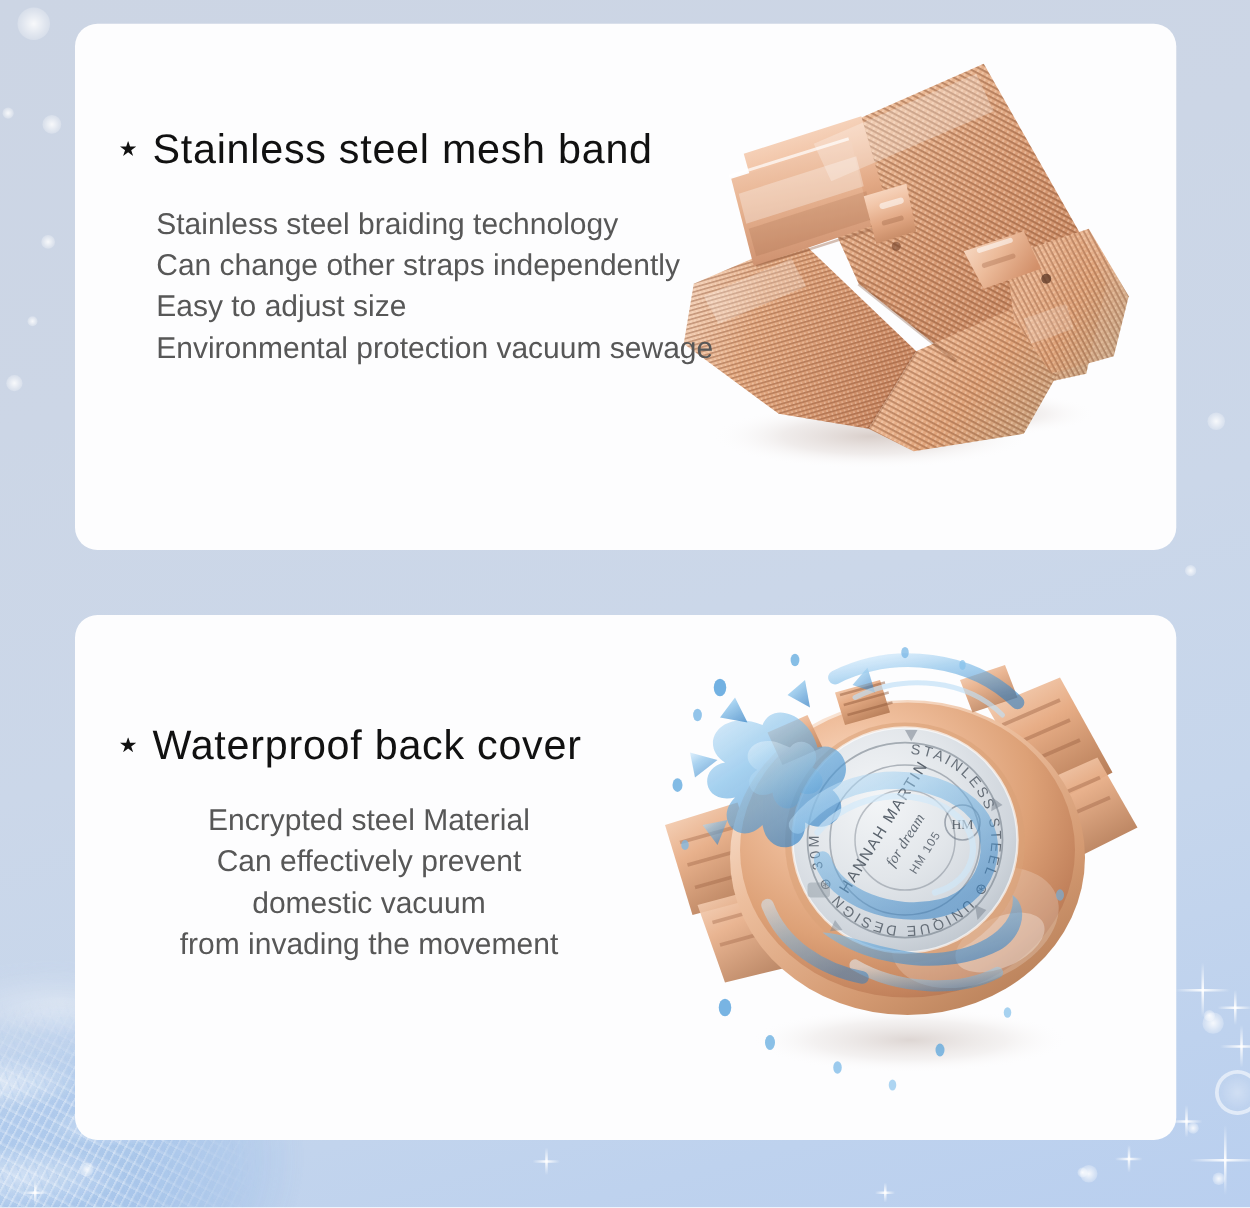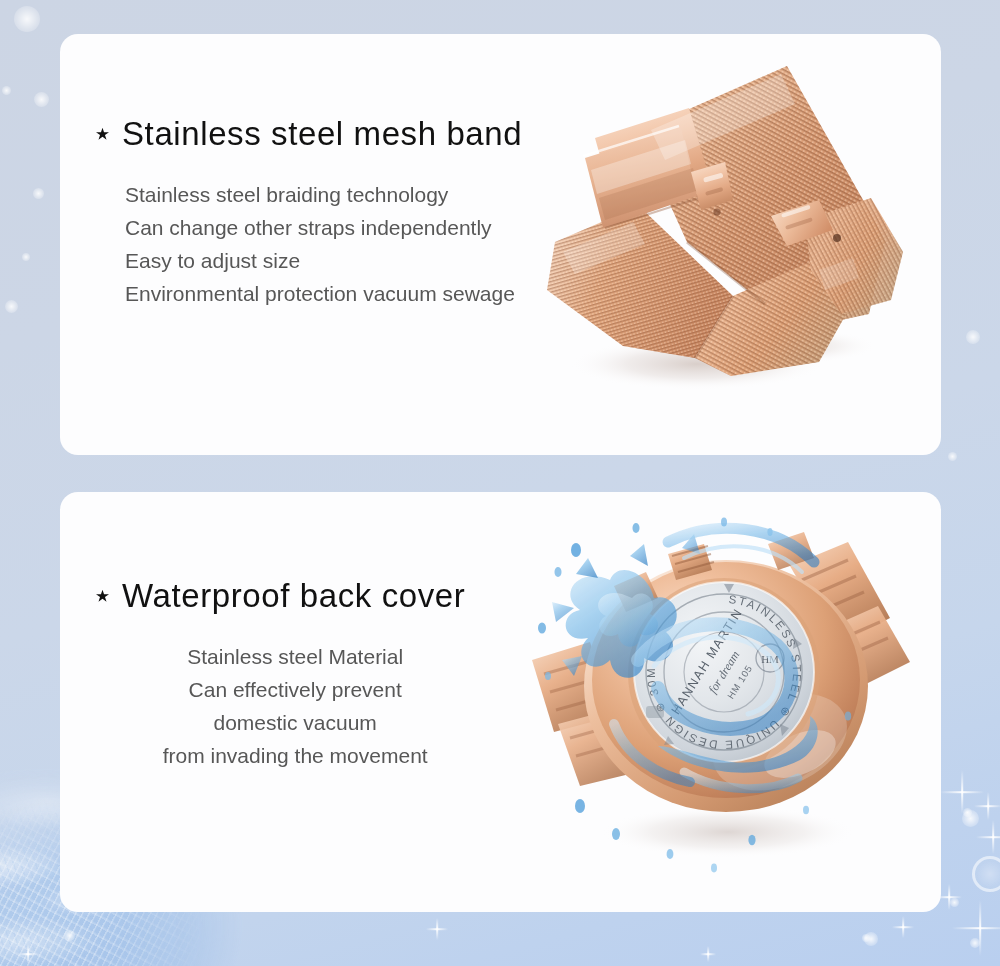--- a/index.html
+++ b/index.html
@@ -89,21 +89,21 @@
   .sparkle::after  { width: 1.6px; height: 100%;
     background: linear-gradient(to bottom, rgba(255,255,255,0) 0%, rgba(255,255,255,0.95) 50%, rgba(255,255,255,0) 100%); }
 
   
   .card {
     position: absolute;
     background: #fdfdfe;
     border-radius: 18px;
     overflow: hidden;
   }
-  #card-band  { left: 60px; top: 34px;  width: 881px; height: 421px; }
+  #card-band  { left: 60px; top: 19px;  width: 881px; height: 421px; }
   #card-cover { left: 60px; top: 492px; width: 881px; height: 420px; }
 
   .card-text {
     position: absolute;
     left: 50px;
     z-index: 4;
   }
   #card-band  .card-text { top: 82px; }
   #card-cover .card-text { top: 86px; }
 
@@ -130,21 +130,21 @@
   }
   .heading-text { display: inline-block; }
 
   .feature-lines {
     margin: 0;
     padding: 0;
     list-style: none;
   }
   .feature-lines li {
     font-family: "Liberation Sans", sans-serif;
-    font-size: 21px;
+    font-size: 24px;
     font-weight: 400;
     color: #575757;
     line-height: 33px;
     white-space: nowrap;
   }
   #card-band .card-text { left: 36px; }
   #card-band .feature-lines { padding-left: 29px; }
   #card-cover .card-text { left: 36px; text-align: center; }
   #card-cover .feature-lines { padding-left: 29px; }
 
@@ -472,21 +472,21 @@
         </g>
       </svg>
     </div>
 
     <div class="card-text">
       <h2 class="feature-heading">
         <span class="star-bullet"></span>
         <span class="heading-text">Waterproof back cover</span>
       </h2>
       <ul class="feature-lines">
-        <li>Stainless steel Material</li>
+        <li>Encrypted steel Material</li>
         <li>Can effectively prevent</li>
         <li>domestic vacuum</li>
         <li>from invading the movement</li>
       </ul>
     </div>
   </div>
 
 </div>
 
 </body></html>

